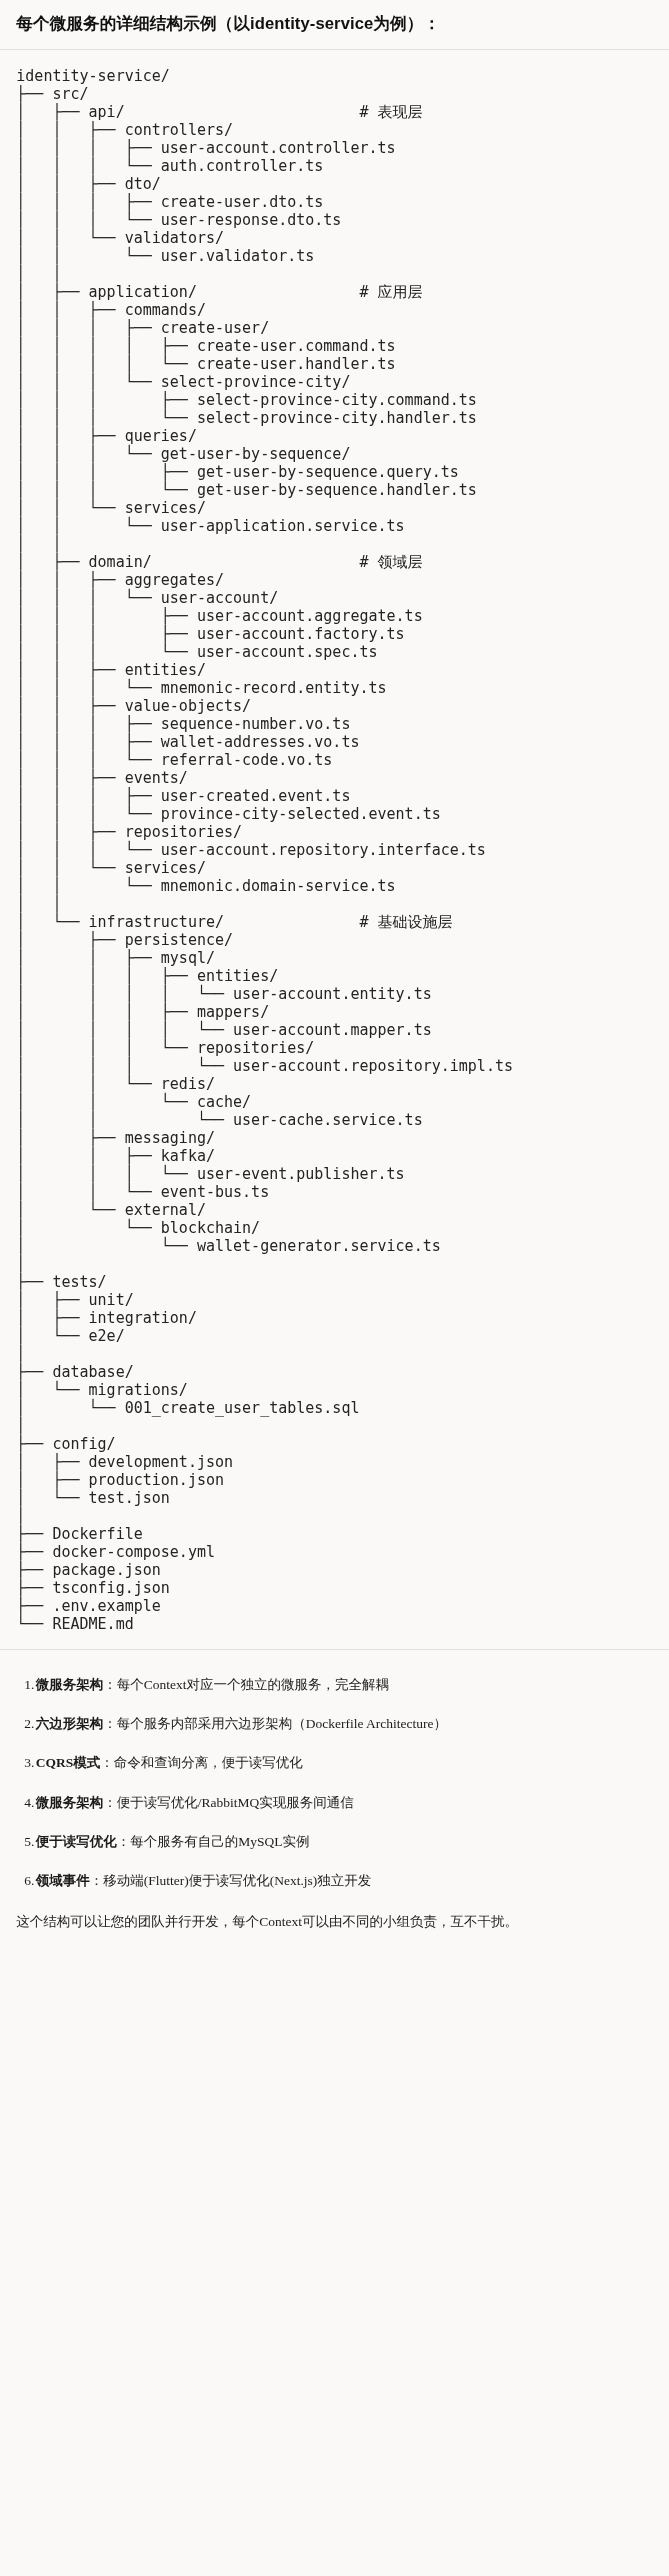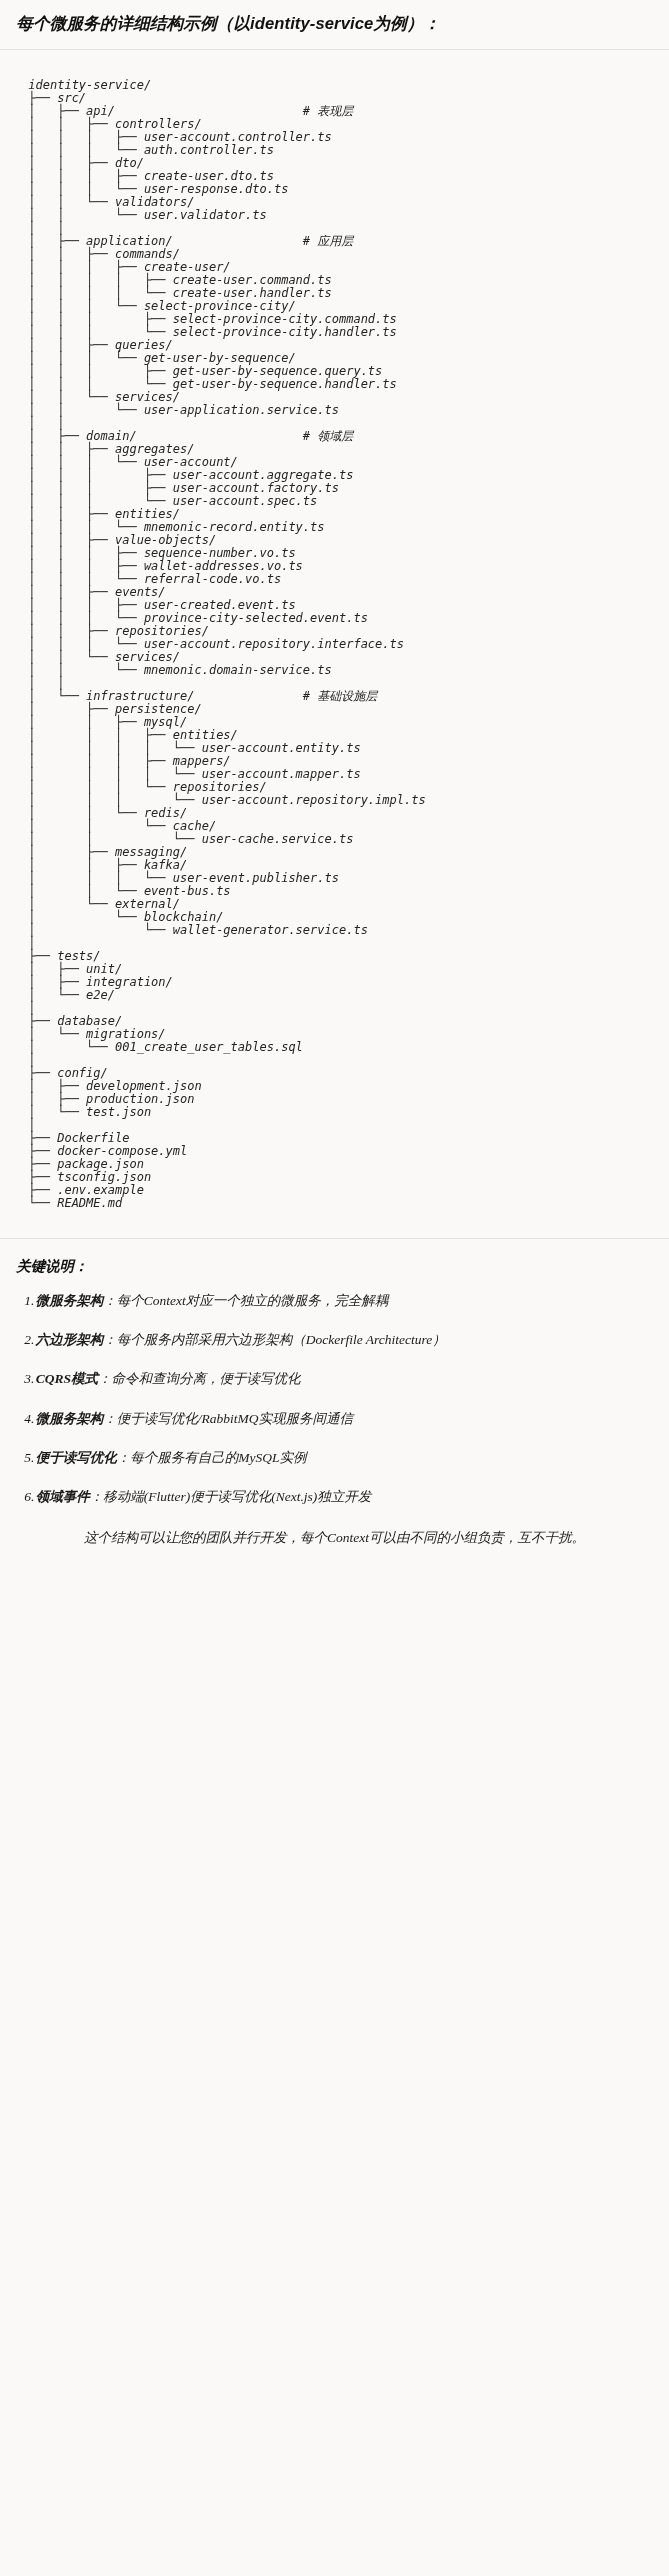--- a/index.html
+++ b/index.html
@@ -11,21 +11,20 @@
     width: 669px;
     font-family: "Liberation Sans", sans-serif;
     color: #1b1b1b;
     -webkit-font-smoothing: antialiased;
   }
 
   .page {
     width: 669px;
     box-sizing: border-box;
     background: #faf9f7;
-    font-style: italic;
   }
 
   
   .heading-block {
     padding: 12.5px 16.3px 13.8px 16.3px;
     border-bottom: 0.6px solid #e3e1dd;
   }
   .heading-text {
     font-family: "Liberation Sans", sans-serif;
     font-weight: bold;
@@ -36,24 +35,24 @@
     white-space: pre-wrap;
   }
 
   
   .tree-block {
     padding: 17.5px 16.3px 16.3px 16.3px;
     border-bottom: 0.6px solid #e3e1dd;
     background: #faf9f7;
   }
   pre.tree {
-    margin: 12px;
+    margin: 0;
     font-family: "DejaVu Sans Mono", "Liberation Mono", monospace;
-    font-size: 12px;
-    line-height: 13px;
+    font-size: 15px;
+    line-height: 18px;
     color: #232323;
     white-space: pre;
     letter-spacing: 0px;
     overflow: visible;
   }
 
   
   .notes-block {
     padding: 16.3px 16.3px 19px 16.3px;
   }
@@ -93,21 +92,20 @@
   }
   .note-sep { font-family: "Liberation Serif", serif; }
   .note-desc { font-family: "Liberation Serif", serif; }
 
   .closing-text {
     font-family: "Liberation Serif", serif;
     font-size: 13.5px;
     line-height: 1.5;
     color: #1b1b1b;
     margin-top: 21px;
-    text-align: center;
   }
 </style>
 </head>
 <body>
 
 <div class="page">
 
   <div class="heading-block">
     <div class="heading-text">每个微服务的详细结构示例（以identity-service为例）：</div>
   </div>
@@ -196,21 +194,20 @@
 │
 ├── Dockerfile
 ├── docker-compose.yml
 ├── package.json
 ├── tsconfig.json
 ├── .env.example
 └── README.md</pre>
   </div>
 
   <div class="notes-block">
-    <div class="notes-title">关键说明：</div>
 
     <ol class="notes-list">
       <li><span class="note-term">微服务架构</span><span class="note-sep">：</span><span class="note-desc">每个Context对应一个独立的微服务，完全解耦</span></li>
       <li><span class="note-term">六边形架构</span><span class="note-sep">：</span><span class="note-desc">每个服务内部采用六边形架构（Dockerfile Architecture）</span></li>
       <li><span class="note-term">CQRS模式</span><span class="note-sep">：</span><span class="note-desc">命令和查询分离，便于读写优化</span></li>
       <li><span class="note-term">微服务架构</span><span class="note-sep">：</span><span class="note-desc">便于读写优化/RabbitMQ实现服务间通信</span></li>
       <li><span class="note-term">便于读写优化</span><span class="note-sep">：</span><span class="note-desc">每个服务有自己的MySQL实例</span></li>
       <li><span class="note-term">领域事件</span><span class="note-sep">：</span><span class="note-desc">移动端(Flutter)便于读写优化(Next.js)独立开发</span></li>
     </ol>
 

